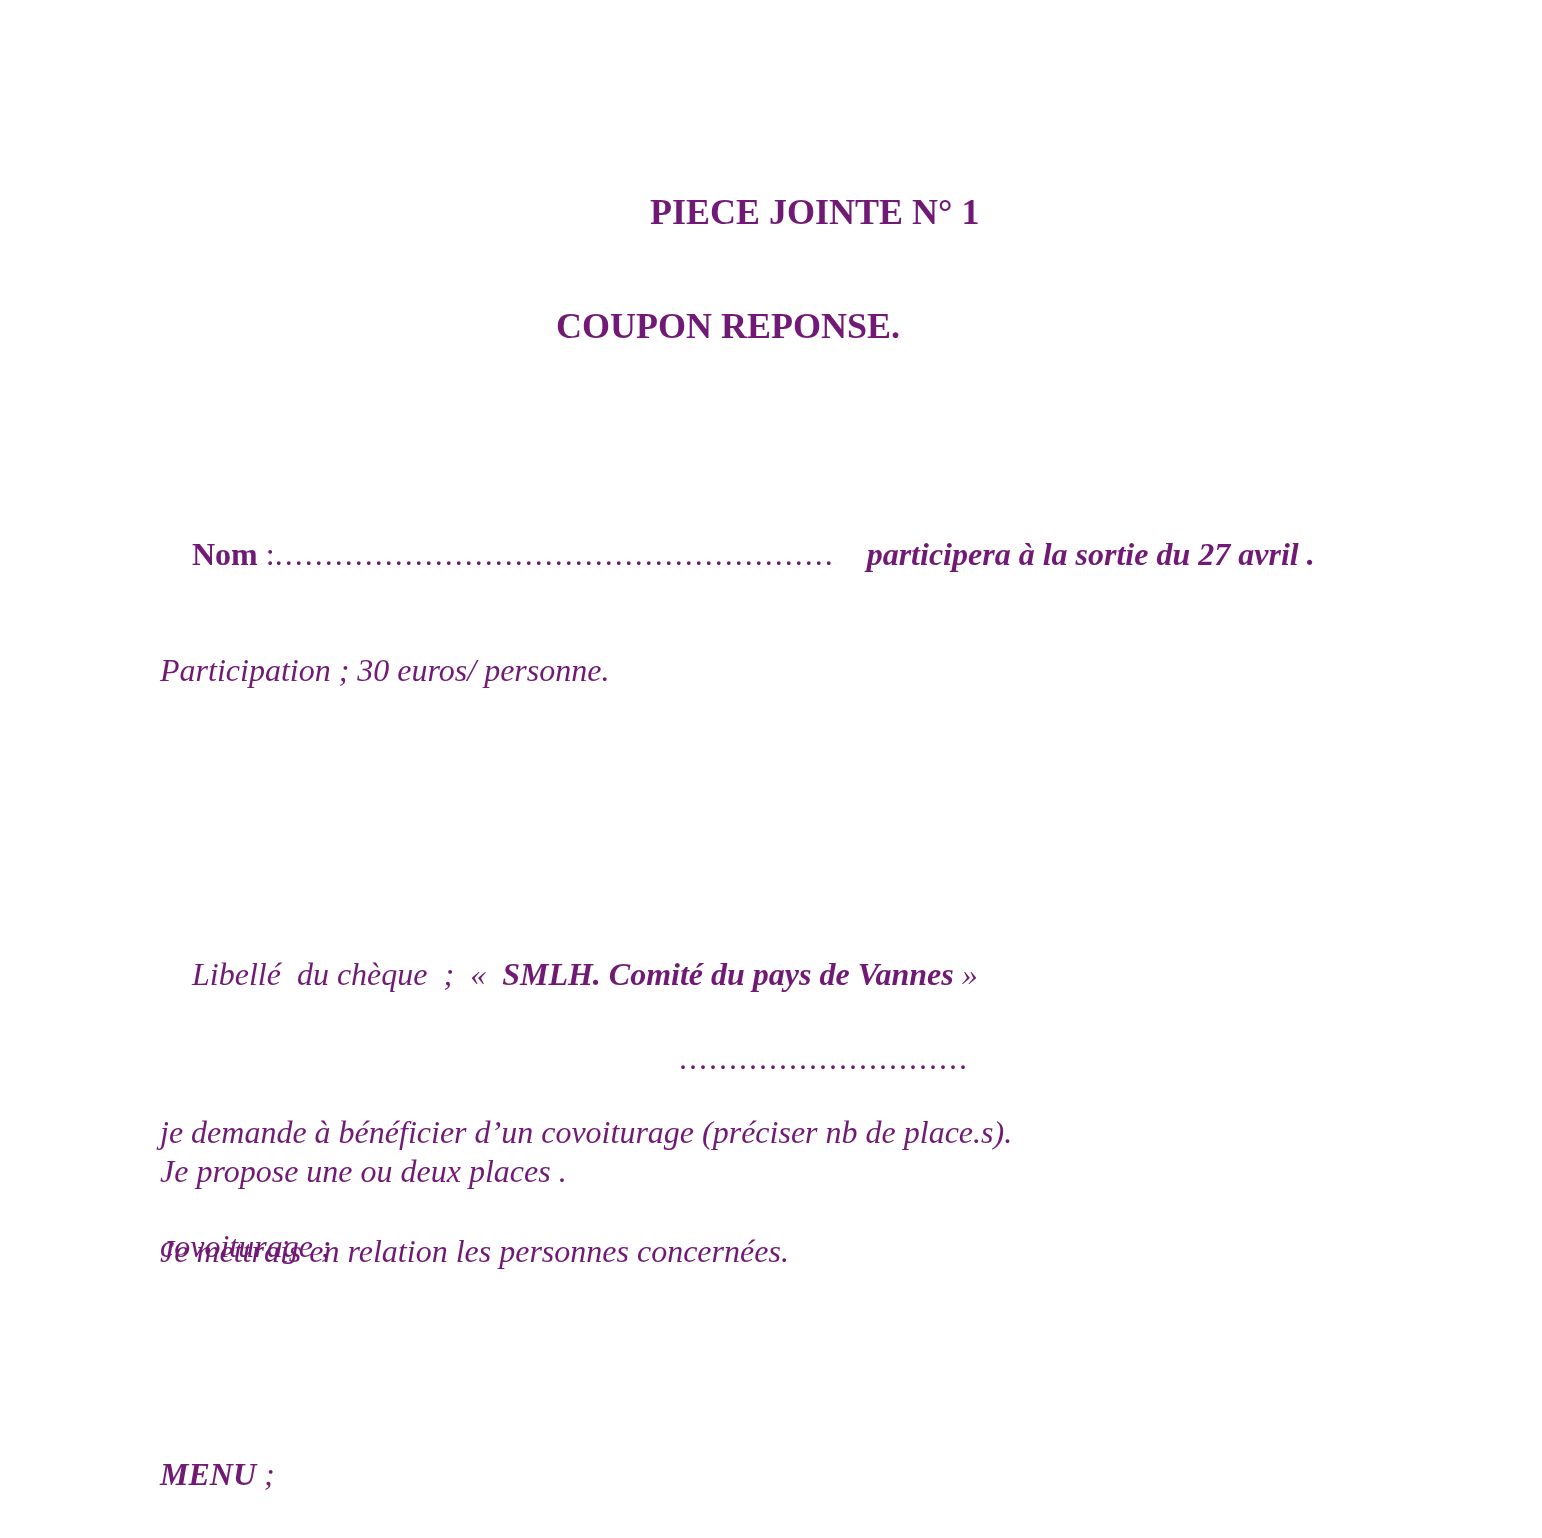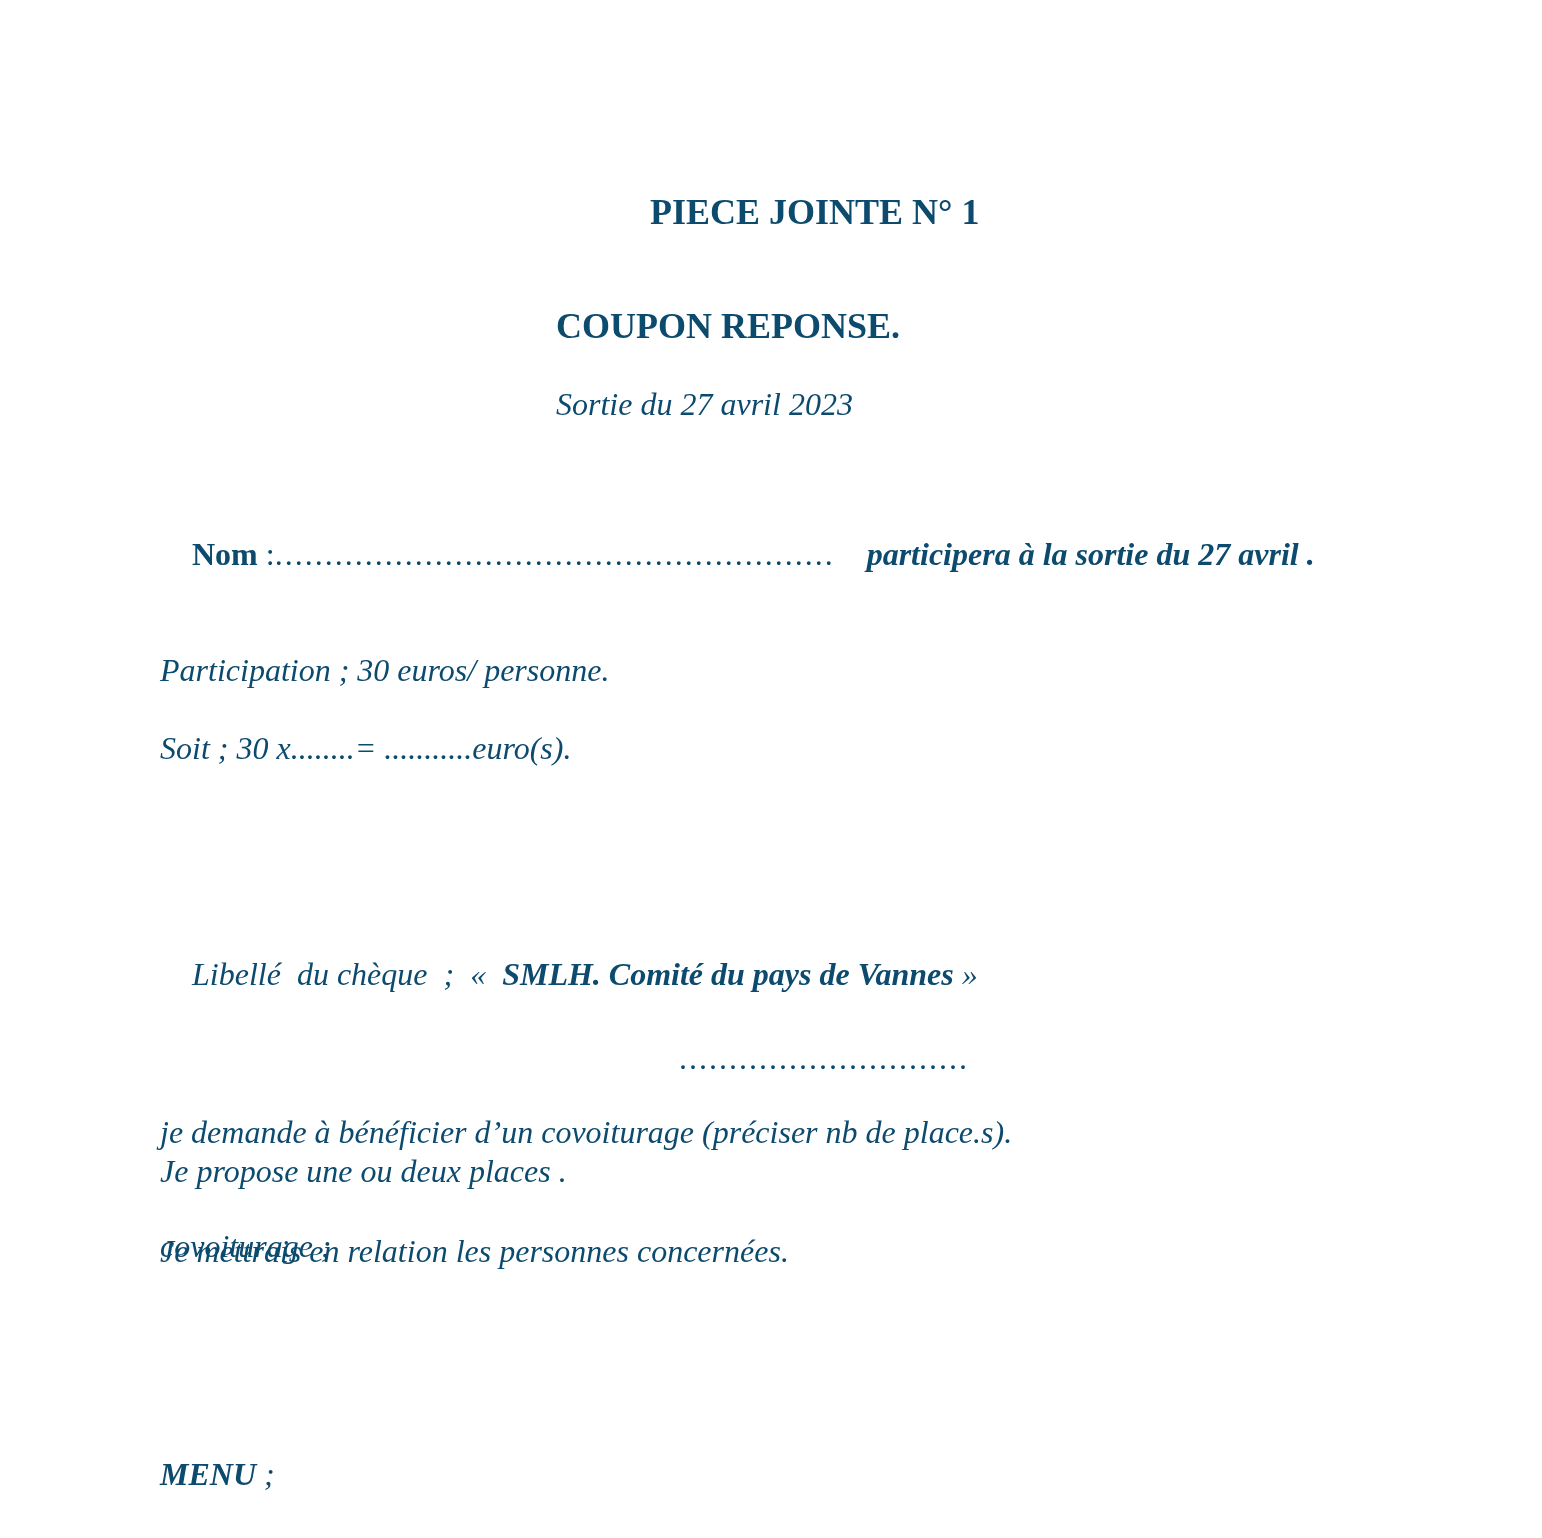--- a/index.html
+++ b/index.html
@@ -2,21 +2,21 @@
 <html><head>
 <meta charset="utf-8">
 <style>
   * { margin: 0; padding: 0; box-sizing: border-box; }
   html, body { background: #ffffff; }
   .page {
     position: relative;
     width: 1502px;
     height: 1538px;
     background: #ffffff;
-    color: #0c4a6e;
+    color: #701a75;
     font-family: "Liberation Serif", "DejaVu Serif", serif;
     overflow: hidden;
   }
   .line {
     position: absolute;
     font-size: 32px;
     line-height: 38px;
     white-space: pre-wrap;
   }
   .heading {
@@ -43,30 +43,28 @@
 </style>
 </head>
 <body>
 
 <div class="page">
 
   <div class="line heading" style="left:650px; top:191px;">PIECE JOINTE N° 1</div>
 
   <div class="line heading" style="left:556px; top:305px;">COUPON REPONSE.</div>
 
-  <div class="line it" style="left:556px; top:385px;">Sortie du 27 avril 2023</div>
 
   <div class="line" style="left:160px; top:497px;">
     <span class="b">Nom</span><span class="up"> :</span><span class="dotfill" style="width:562px;">......................................................................</span><span class="it pad-before">participera à la sortie du 27 avril .</span>
   </div>
 
 
   <div class="line it" style="left:160px; top:651px;">Participation ; 30 euros/ personne.</div>
 
-  <div class="line it" style="left:160px; top:729px;">Soit ; 30 x........= ...........euro(s).</div>
 
 
   <div class="line" style="left:160px; top:917px;">
     <span class="it">Libellé  du chèque  ;  «  </span><span class="bi">SMLH. Comité du pays de Vannes</span><span class="it"> »</span>
   </div>
 
   <div class="line" style="left:647px; top:1001px;">
     <span class="dotfill" style="width:292px;">........................................</span>
   </div>
 

